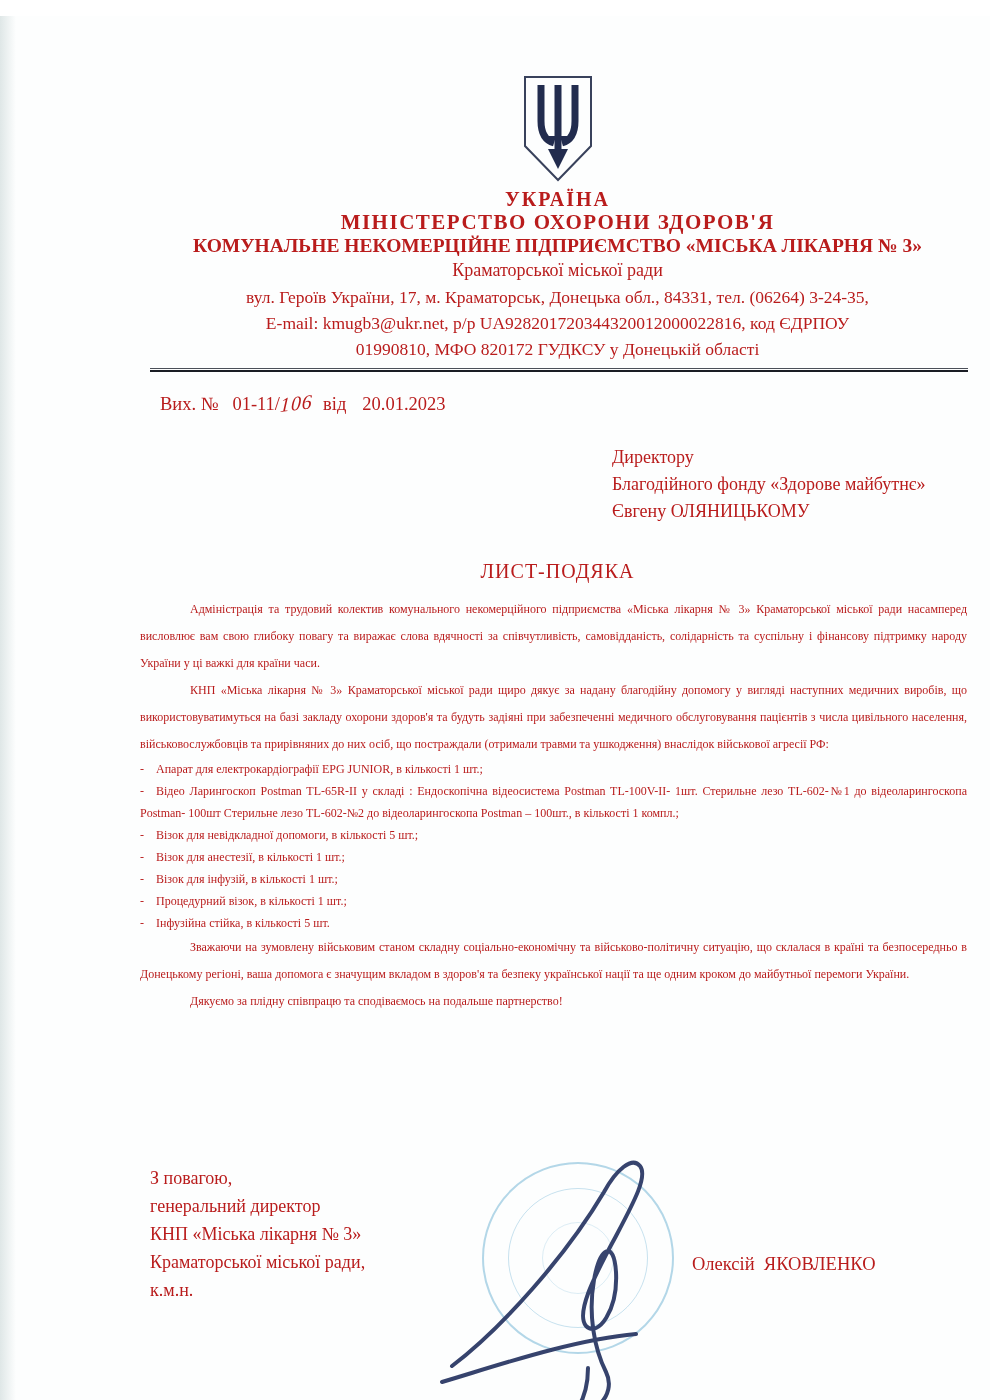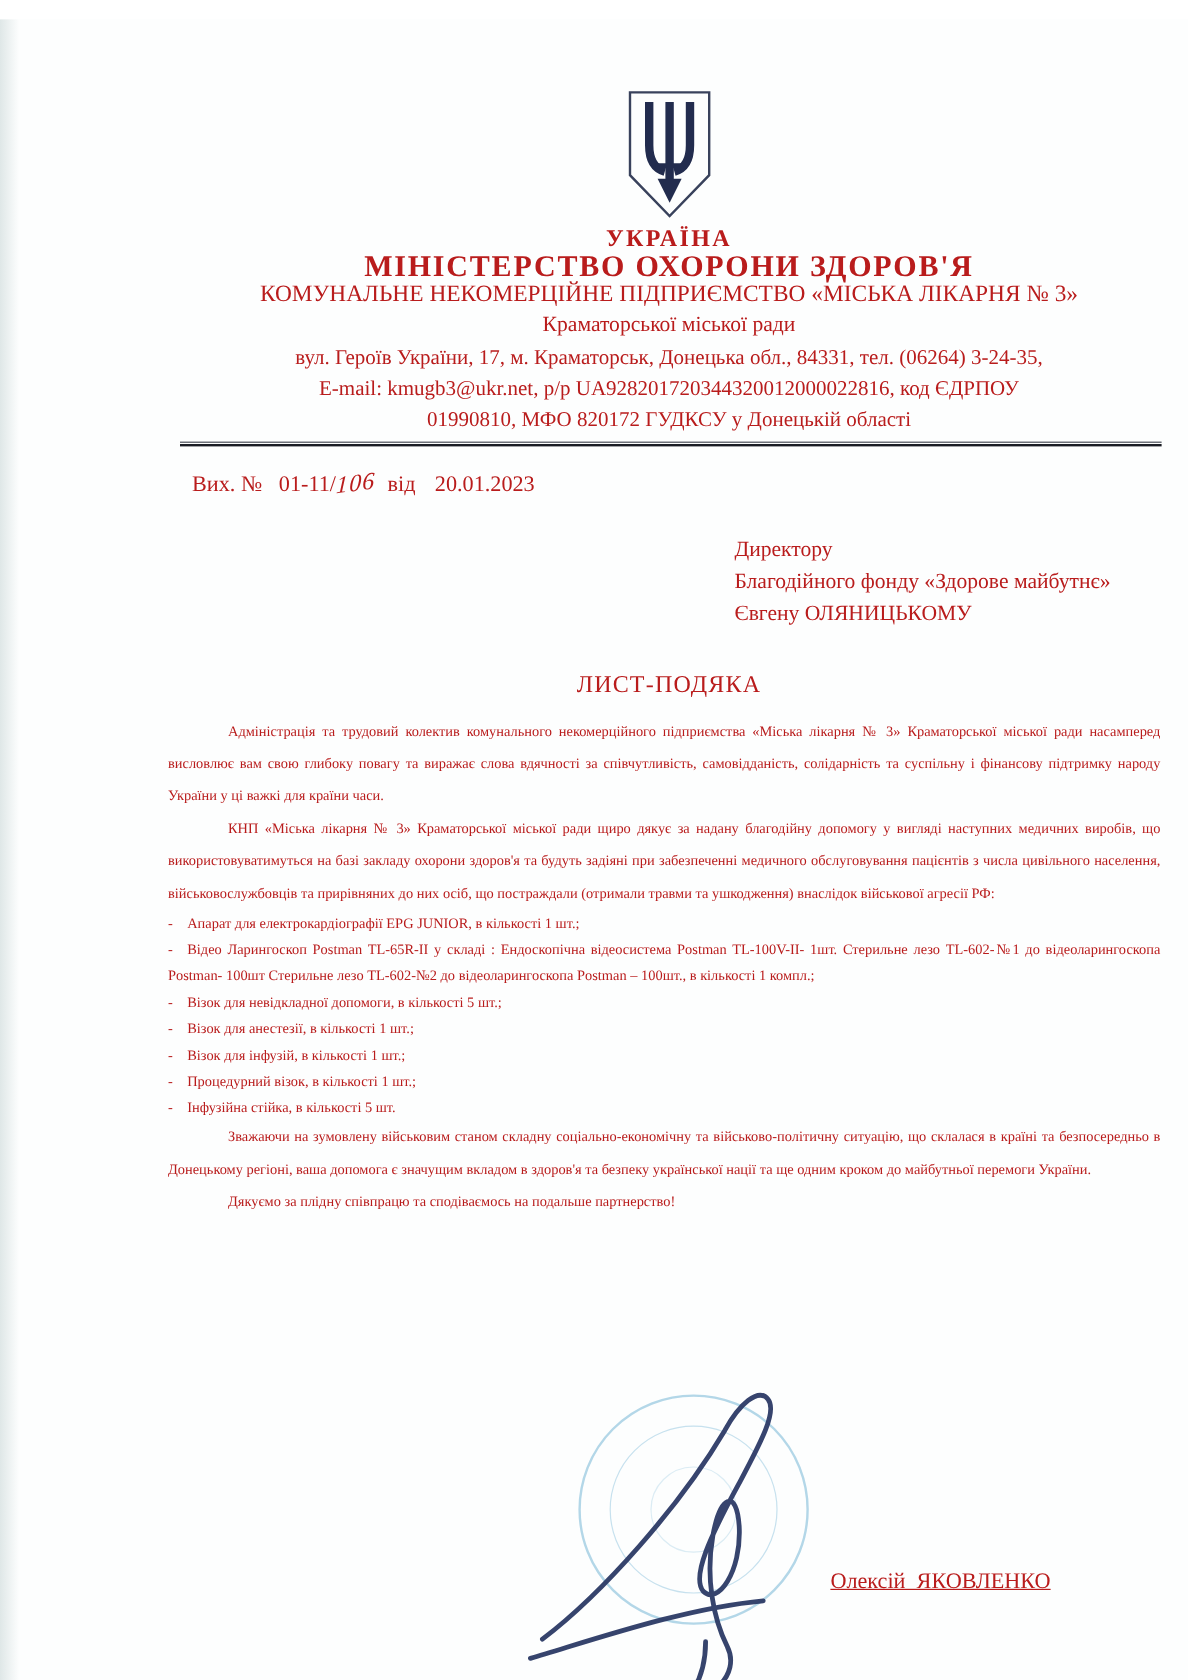--- a/index.html
+++ b/index.html
@@ -12,22 +12,22 @@
   }
   .scan-edge-left {
     position:absolute; left:0; top:0; bottom:0; width:16px;
     background:linear-gradient(90deg,#dfe7e7 0%, rgba(255,255,255,0) 100%);
   }
   
   .header { position:absolute; top:58px; left:150px; right:25px; text-align:center; }
   .emblem-wrap { line-height:0; }
   .emblem { width:78px; height:110px; }
   .country   { font-size:20px; font-weight:bold; letter-spacing:2px; margin-top:3px; line-height:24px; }
-  .ministry  { font-size:25px; font-weight:bold; letter-spacing:1.5px; line-height:23px; }
-  .org       { font-size:19.5px; font-weight:normal; line-height:24px; }
+  .ministry  { font-size:21px; font-weight:bold; letter-spacing:1.5px; line-height:23px; }
+  .org       { font-size:19.5px; font-weight:bold; line-height:24px; }
   .council   { font-size:18px; font-weight:normal; line-height:24px; }
   .addr-line { font-size:17.5px; line-height:26px; }
   .addr-block { margin-top:2px; }
   
   .separator {
     position:absolute; top:352px; left:150px; right:22px; height:1px;
     border-top:1px solid #4a4f58; border-bottom:2px solid #1a1d24;
   }
   
   .ref-line { position:absolute; top:376px; left:160px; font-size:18.5px; }
@@ -54,21 +54,21 @@
   .item-marker { margin-right:12px; }
   
   .sign-block { position:absolute; top:1148px; left:150px; font-size:18px; line-height:28px; }
   .stamp {
     position:absolute; left:482px; top:1146px; width:188px; height:188px;
     border-radius:50%; border:2px solid rgba(118,182,214,0.55);
   }
   .stamp-inner { position:absolute; inset:24px; border-radius:50%; border:1.5px solid rgba(118,182,214,0.40); }
   .stamp-core  { position:absolute; inset:58px; border-radius:50%; border:1px solid rgba(118,182,214,0.25); }
   .signature-svg { position:absolute; left:438px; top:1114px; }
-  .exec-name { position:absolute; left:692px; top:1292px; font-size:18.5px; white-space:pre;text-decoration:underline; }
+  .exec-name { position:absolute; left:692px; top:1238px; font-size:18.5px; white-space:pre; }
 </style>
 </head>
 <body>
 
 <div class="page">
   <div class="scan-edge-left"></div>
 
   <div class="header">
     <div class="emblem-wrap">
       <svg class="emblem" viewBox="0 0 78 110">
@@ -114,20 +114,27 @@
     <div class="item"><span class="item-marker">-</span><span>Відео Ларингоскоп Postman TL-65R-II у складі : Ендоскопічна відеосистема Postman TL-100V-II- 1шт.  Стерильне лезо TL-602-№1 до відеоларингоскопа Postman- 100шт Стерильне лезо TL-602-№2 до відеоларингоскопа Postman – 100шт., в кількості 1 компл.;</span></div>
     <div class="item"><span class="item-marker">-</span><span>Візок для невідкладної допомоги, в кількості 5 шт.;</span></div>
     <div class="item"><span class="item-marker">-</span><span>Візок для анестезії, в кількості 1 шт.;</span></div>
     <div class="item"><span class="item-marker">-</span><span>Візок для інфузій, в кількості 1 шт.;</span></div>
     <div class="item"><span class="item-marker">-</span><span>Процедурний візок, в кількості 1 шт.;</span></div>
     <div class="item"><span class="item-marker">-</span><span>Інфузійна стійка, в кількості 5 шт.</span></div>
     <p class="para">Зважаючи на зумовлену військовим станом складну соціально-економічну та військово-політичну ситуацію, що склалася в країні та безпосередньо в Донецькому регіоні, ваша допомога є значущим вкладом в здоров'я та безпеку української нації та ще одним кроком до майбутньої перемоги України.</p>
     <p class="para">Дякуємо за плідну співпрацю та сподіваємось на подальше партнерство!</p>
   </div>
 
+  <div class="sign-block">
+    <div>З повагою,</div>
+    <div>генеральний директор</div>
+    <div>КНП «Міська лікарня № 3»</div>
+    <div>Краматорської міської ради,</div>
+    <div>к.м.н.</div>
+  </div>
 
   <div class="stamp">
     <div class="stamp-inner"></div>
     <div class="stamp-core"></div>
   </div>
 
   <svg class="signature-svg" width="235" height="285" viewBox="0 0 235 285">
     <g fill="none" stroke="#2c3a66" stroke-width="4" stroke-linecap="round" opacity="0.95">
       <path d="M14 236 C64 198 128 126 166 62 C178 40 194 26 202 36 C210 46 196 72 178 106 C154 150 138 184 148 196 C160 208 180 180 178 142 C176 110 162 116 156 150 C150 184 156 218 168 242 C174 254 170 266 162 274"></path>
       <path d="M4 252 C52 238 132 210 198 204"></path>

